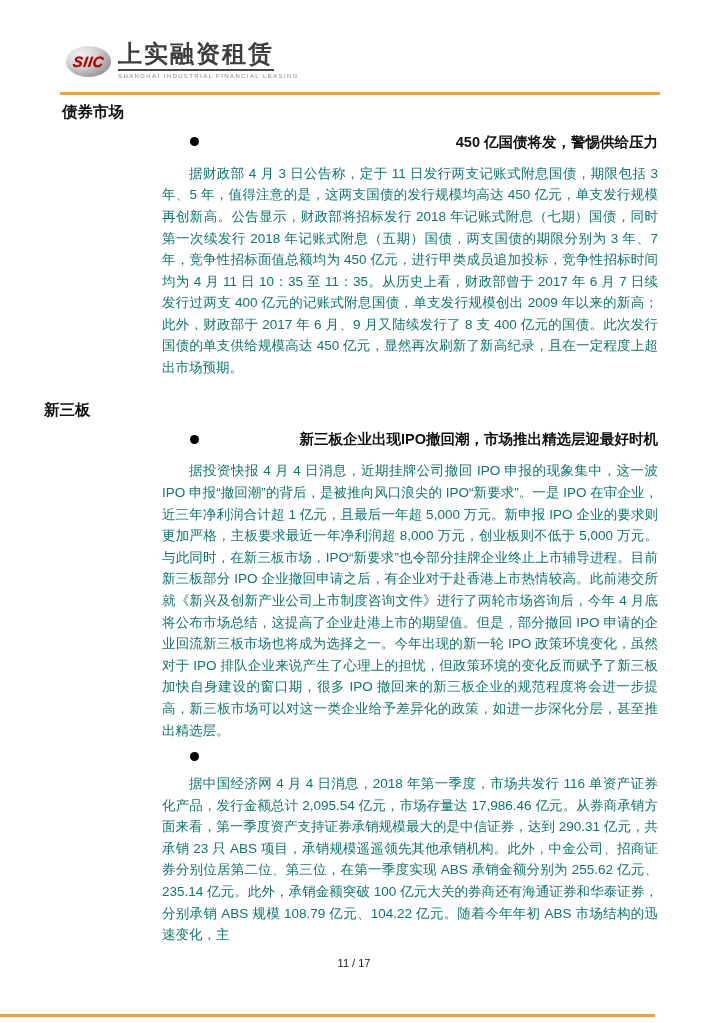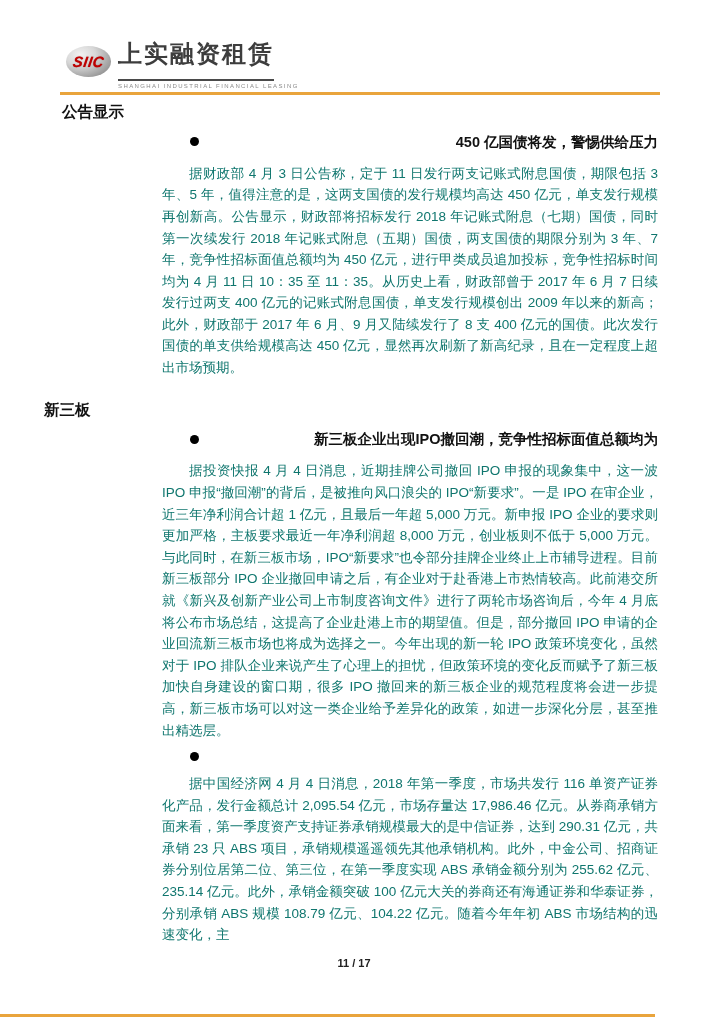--- a/index.html
+++ b/index.html
@@ -41,21 +41,21 @@
     transform:skewX(-8deg);
     text-shadow:0 0 1px rgba(120,0,0,.6);
   }
   .logo-textblock{margin-left:7px;}
   .logo-name{
     font-size:24px;
     font-weight:600;
     color:#3d3d3d;
     letter-spacing:2px;
     line-height:1.15;
-    padding-bottom:11px;
+    padding-bottom:1px;
     border-bottom:2px solid #4a4a4a;
     display:inline-block;
   }
   .logo-tagline{
     font-size:6px;
     letter-spacing:1.4px;
     color:#8a8a8a;
     margin-top:2px;
     white-space:nowrap;
   }
@@ -103,21 +103,21 @@
     text-indent:2em;
     color:#0f766e;
   }
   
   .page-num{
     position:absolute;
     left:0;right:16px;
     bottom:54px;
     text-align:center;
     font-size:11px;
-    font-weight:bold;
+    font-weight:normal;
     color:#222;
   }
 </style>
 </head>
 <body>
 
 <div class="page">
 
   <header class="letterhead">
     <div class="logo">
@@ -127,33 +127,33 @@
       <div class="logo-textblock">
         <div class="logo-name">上实融资租赁</div>
         <div class="logo-tagline">SHANGHAI INDUSTRIAL FINANCIAL LEASING</div>
       </div>
     </div>
   </header>
 
   <div class="top-rule"></div>
 
   <section>
-    <h2 class="sec-heading">公告显示</h2>
+    <h2 class="sec-heading">债券市场</h2>
     <div class="bullet-row">
       <span class="bullet-dot"></span>
       <span class="bullet-text">450 亿国债将发，警惕供给压力</span>
     </div>
     <p class="body-para">据财政部 4 月 3 日公告称，定于 11 日发行两支记账式附息国债，期限包括 3 年、5 年，值得注意的是，这两支国债的发行规模均高达 450 亿元，单支发行规模再创新高。公告显示，财政部将招标发行 2018 年记账式附息（七期）国债，同时第一次续发行 2018 年记账式附息（五期）国债，两支国债的期限分别为 3 年、7 年，竞争性招标面值总额均为 450 亿元，进行甲类成员追加投标，竞争性招标时间均为 4 月 11 日 10：35 至 11：35。从历史上看，财政部曾于 2017 年 6 月 7 日续发行过两支 400 亿元的记账式附息国债，单支发行规模创出 2009 年以来的新高；此外，财政部于 2017 年 6 月、9 月又陆续发行了 8 支 400 亿元的国债。此次发行国债的单支供给规模高达 450 亿元，显然再次刷新了新高纪录，且在一定程度上超出市场预期。</p>
   </section>
 
   <section>
     <h2 class="sec-heading">新三板</h2>
     <div class="bullet-row">
       <span class="bullet-dot"></span>
-      <span class="bullet-text">新三板企业出现IPO撤回潮，竞争性招标面值总额均为</span>
+      <span class="bullet-text">新三板企业出现IPO撤回潮，市场推出精选层迎最好时机</span>
     </div>
     <p class="body-para">据投资快报 4 月 4 日消息，近期挂牌公司撤回 IPO 申报的现象集中，这一波 IPO 申报“撤回潮”的背后，是被推向风口浪尖的 IPO“新要求”。一是 IPO 在审企业，近三年净利润合计超 1 亿元，且最后一年超 5,000 万元。新申报 IPO 企业的要求则更加严格，主板要求最近一年净利润超 8,000 万元，创业板则不低于 5,000 万元。与此同时，在新三板市场，IPO“新要求”也令部分挂牌企业终止上市辅导进程。目前新三板部分 IPO 企业撤回申请之后，有企业对于赴香港上市热情较高。此前港交所就《新兴及创新产业公司上市制度咨询文件》进行了两轮市场咨询后，今年 4 月底将公布市场总结，这提高了企业赴港上市的期望值。但是，部分撤回 IPO 申请的企业回流新三板市场也将成为选择之一。今年出现的新一轮 IPO 政策环境变化，虽然对于 IPO 排队企业来说产生了心理上的担忧，但政策环境的变化反而赋予了新三板加快自身建设的窗口期，很多 IPO 撤回来的新三板企业的规范程度将会进一步提高，新三板市场可以对这一类企业给予差异化的政策，如进一步深化分层，甚至推出精选层。</p>
   </section>
 
   <section>
     <div class="bullet-row">
       <span class="bullet-dot"></span>
     </div>
     <p class="body-para">据中国经济网 4 月 4 日消息，2018 年第一季度，市场共发行 116 单资产证券化产品，发行金额总计 2,095.54 亿元，市场存量达 17,986.46 亿元。从券商承销方面来看，第一季度资产支持证券承销规模最大的是中信证券，达到 290.31 亿元，共承销 23 只 ABS 项目，承销规模遥遥领先其他承销机构。此外，中金公司、招商证券分别位居第二位、第三位，在第一季度实现 ABS 承销金额分别为 255.62 亿元、235.14 亿元。此外，承销金额突破 100 亿元大关的券商还有海通证券和华泰证券，分别承销 ABS 规模 108.79 亿元、104.22 亿元。随着今年年初 ABS 市场结构的迅速变化，主</p>
   </section>

